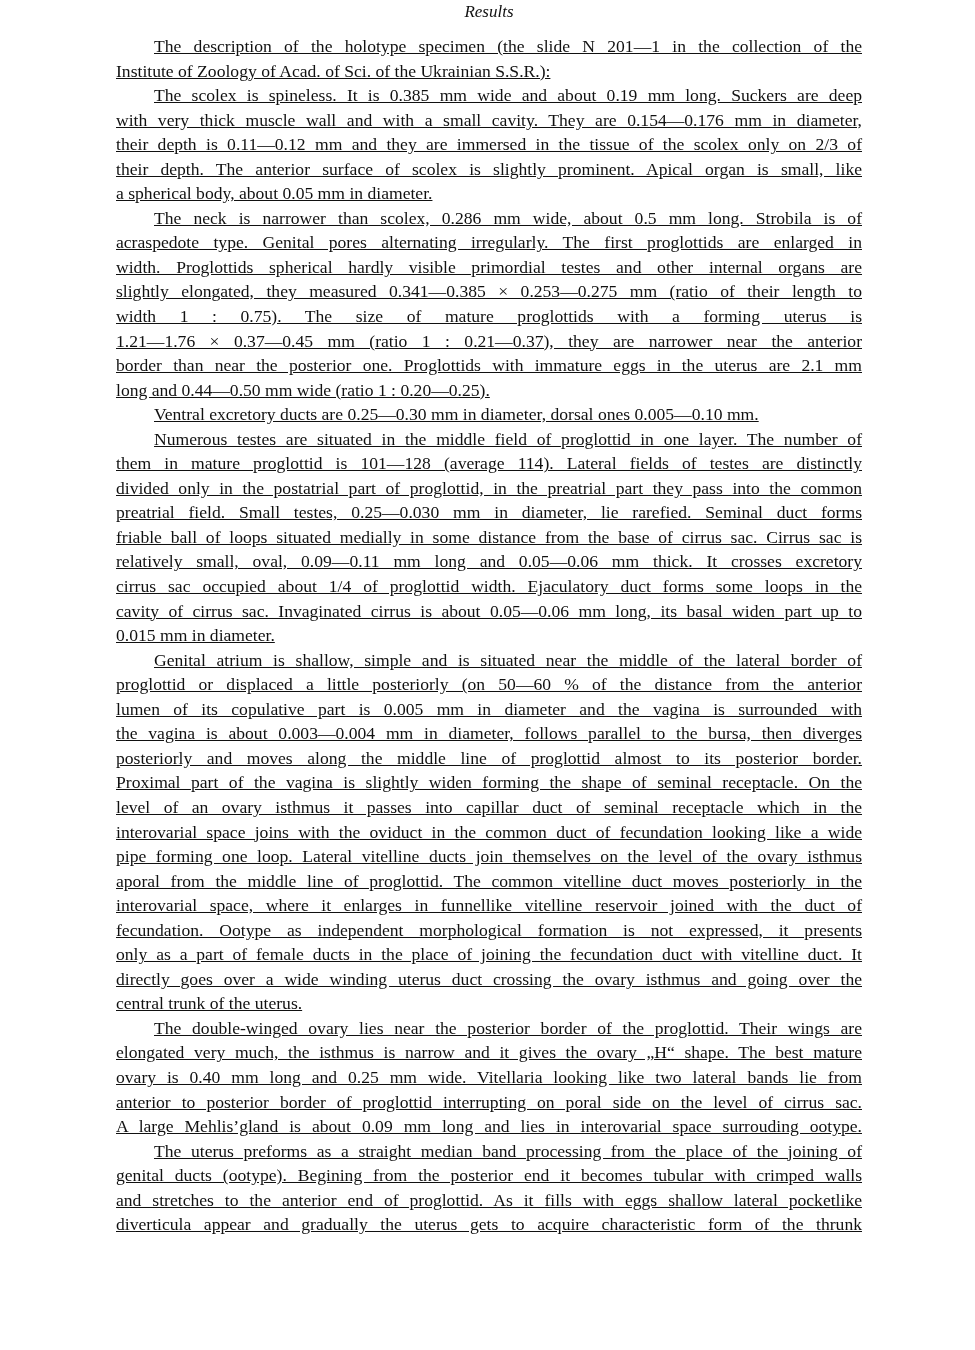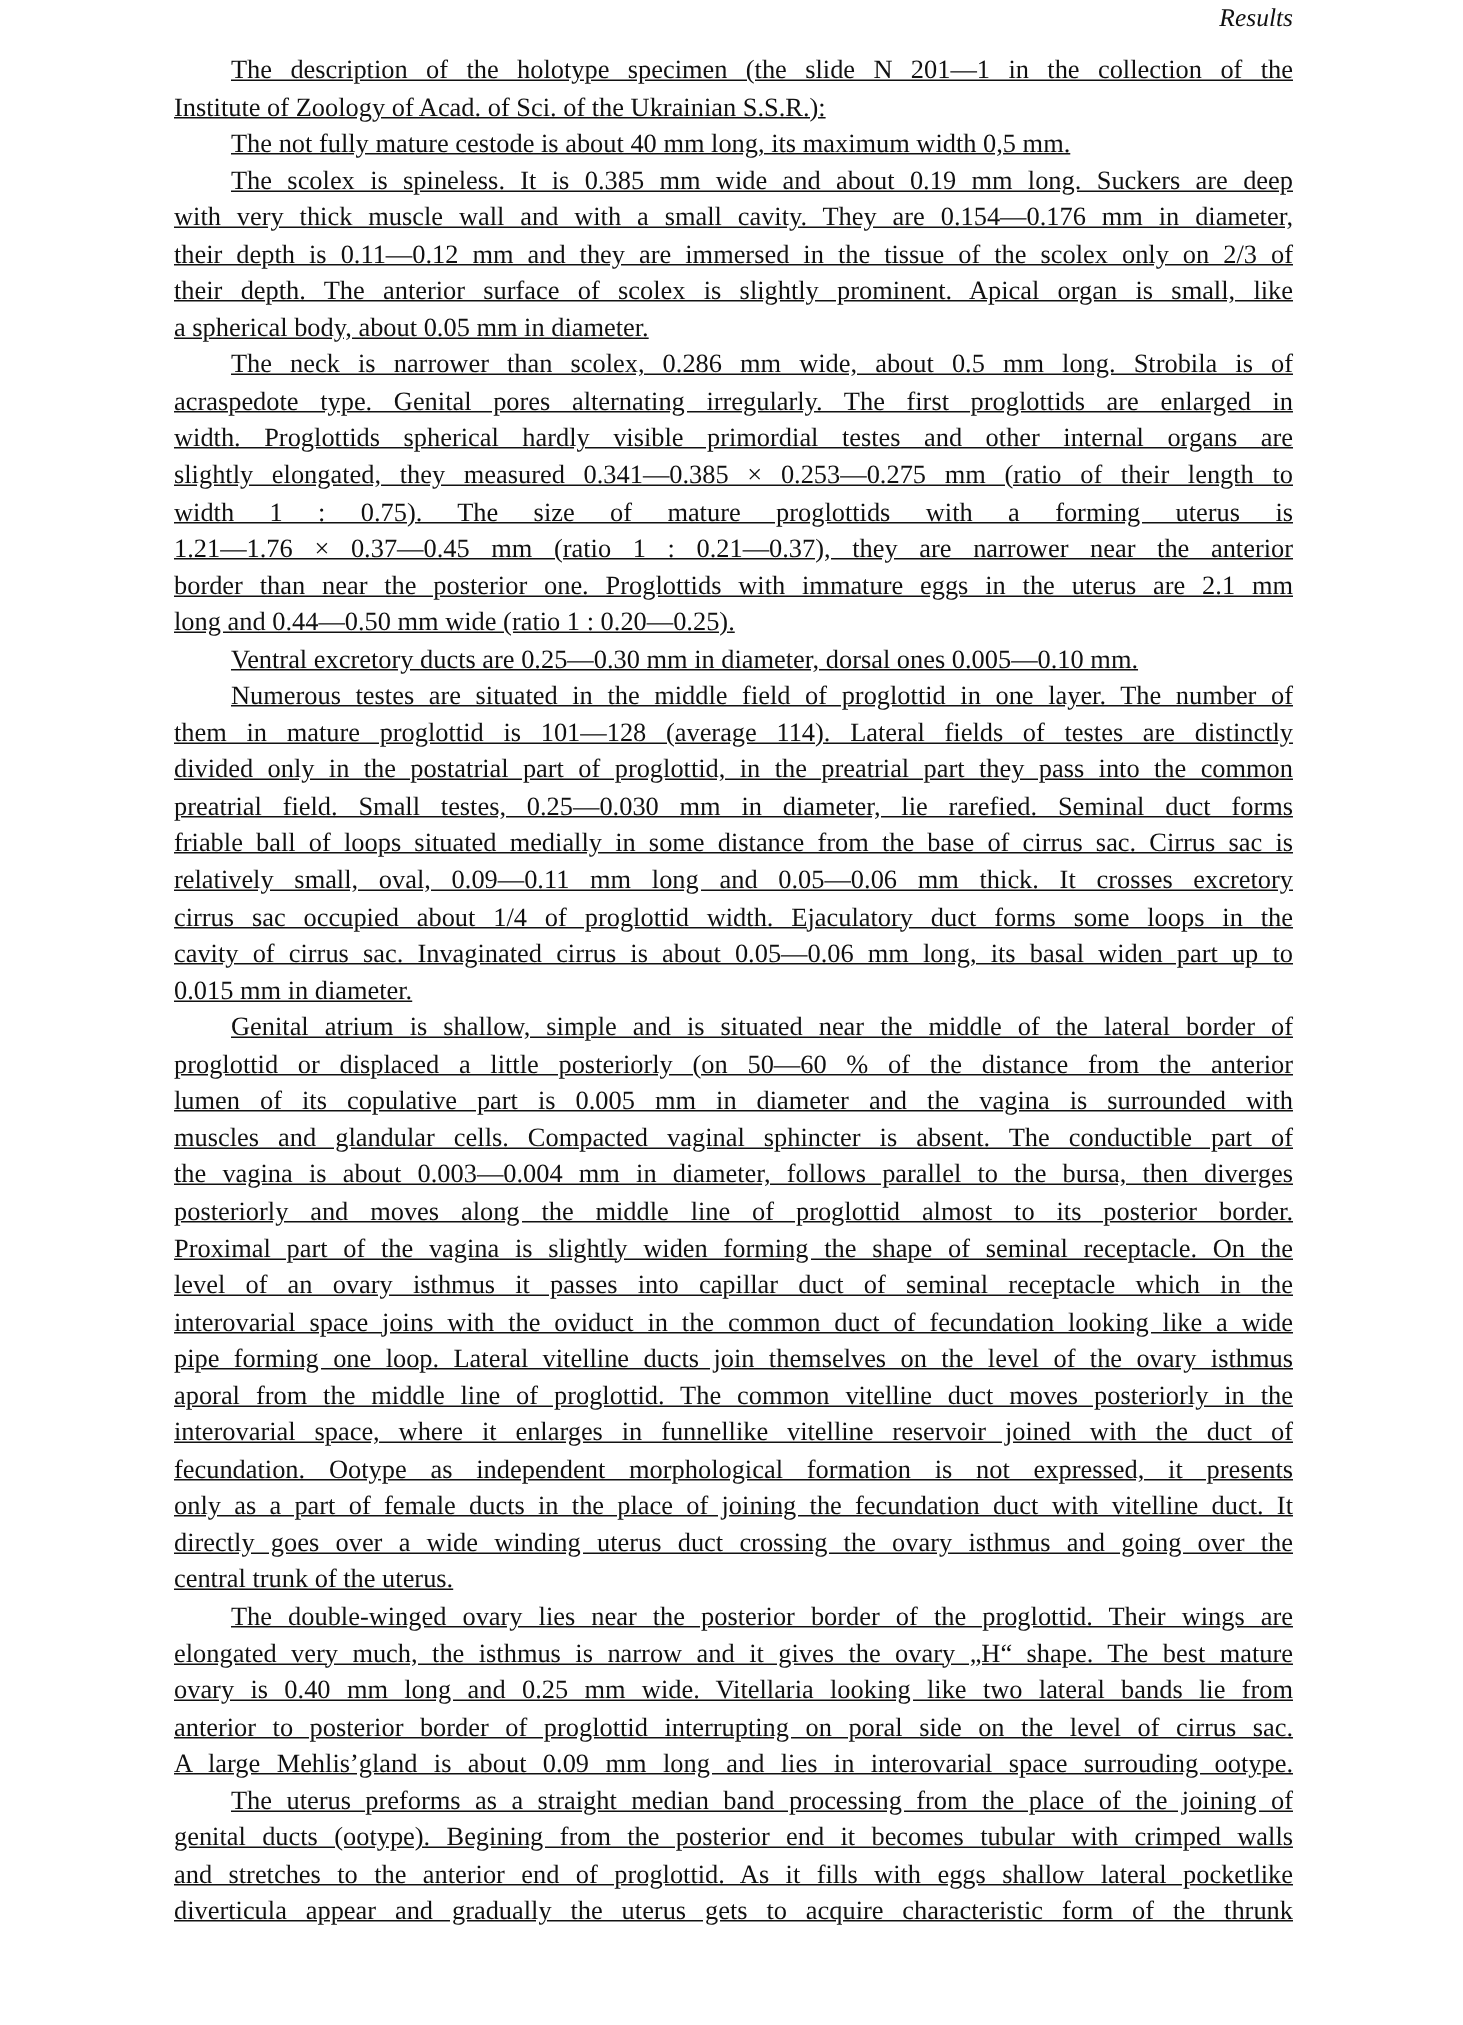--- a/index.html
+++ b/index.html
@@ -19,21 +19,21 @@
       position: absolute;
       left: 116px;
       top: 0;
       width: 746px;
     }
     .title {
       position: absolute;
       left: 0;
       width: 746px;
       top: 1px;
-      text-align: right;
+      text-align: center;
       font-style: italic;
       font-size: 17px;
       line-height: 22px;
     }
     .body {
       position: absolute;
       left: 0;
       top: 34px;
       width: 746px;
     }
@@ -64,23 +64,20 @@
 <div class="page">
   <div class="title">Results</div>
 
   <div class="body">
 
     <div class="para">
       <span class="line indent">The description of the holotype specimen (the slide N 201—1 in the collection of the</span>
       <span class="line last">Institute of Zoology of Acad. of Sci. of the Ukrainian S.S.R.):</span>
     </div>
 
-    <div class="para">
-      <span class="line indent last">The not fully mature cestode is about 40 mm long, its maximum width 0,5 mm.</span>
-    </div>
 
     <div class="para">
       <span class="line indent">The scolex is spineless. It is 0.385 mm wide and about 0.19 mm long. Suckers are deep</span>
       <span class="line">with very thick muscle wall and with a small cavity. They are 0.154—0.176 mm in diameter,</span>
       <span class="line">their depth is 0.11—0.12 mm and they are immersed in the tissue of the scolex only on 2/3 of</span>
       <span class="line">their depth. The anterior surface of scolex is slightly prominent. Apical organ is small, like</span>
       <span class="line last">a spherical body, about 0.05 mm in diameter.</span>
     </div>
 
     <div class="para">
@@ -107,21 +104,20 @@
       <span class="line">relatively small, oval, 0.09—0.11 mm long and 0.05—0.06 mm thick. It crosses excretory</span>
       <span class="line">cirrus sac occupied about 1/4 of proglottid width. Ejaculatory duct forms some loops in the</span>
       <span class="line">cavity of cirrus sac. Invaginated cirrus is about 0.05—0.06 mm long, its basal widen part up to</span>
       <span class="line last">0.015 mm in diameter.</span>
     </div>
 
     <div class="para">
       <span class="line indent">Genital atrium is shallow, simple and is situated near the middle of the lateral border of</span>
       <span class="line">proglottid or displaced a little posteriorly (on 50—60 % of the distance from the anterior</span>
       <span class="line">lumen of its copulative part is 0.005 mm in diameter and the vagina is surrounded with</span>
-      <span class="line">muscles and glandular cells. Compacted vaginal sphincter is absent. The conductible part of</span>
       <span class="line">the vagina is about 0.003—0.004 mm in diameter, follows parallel to the bursa, then diverges</span>
       <span class="line">posteriorly and moves along the middle line of proglottid almost to its posterior border.</span>
       <span class="line">Proximal part of the vagina is slightly widen forming the shape of seminal receptacle. On the</span>
       <span class="line">level of an ovary isthmus it passes into capillar duct of seminal receptacle which in the</span>
       <span class="line">interovarial space joins with the oviduct in the common duct of fecundation looking like a wide</span>
       <span class="line">pipe forming one loop. Lateral vitelline ducts join themselves on the level of the ovary isthmus</span>
       <span class="line">aporal from the middle line of proglottid. The common vitelline duct moves posteriorly in the</span>
       <span class="line">interovarial space, where it enlarges in funnellike vitelline reservoir joined with the duct of</span>
       <span class="line">fecundation. Ootype as independent morphological formation is not expressed, it presents</span>
       <span class="line">only as a part of female ducts in the place of joining the fecundation duct with vitelline duct. It</span>

